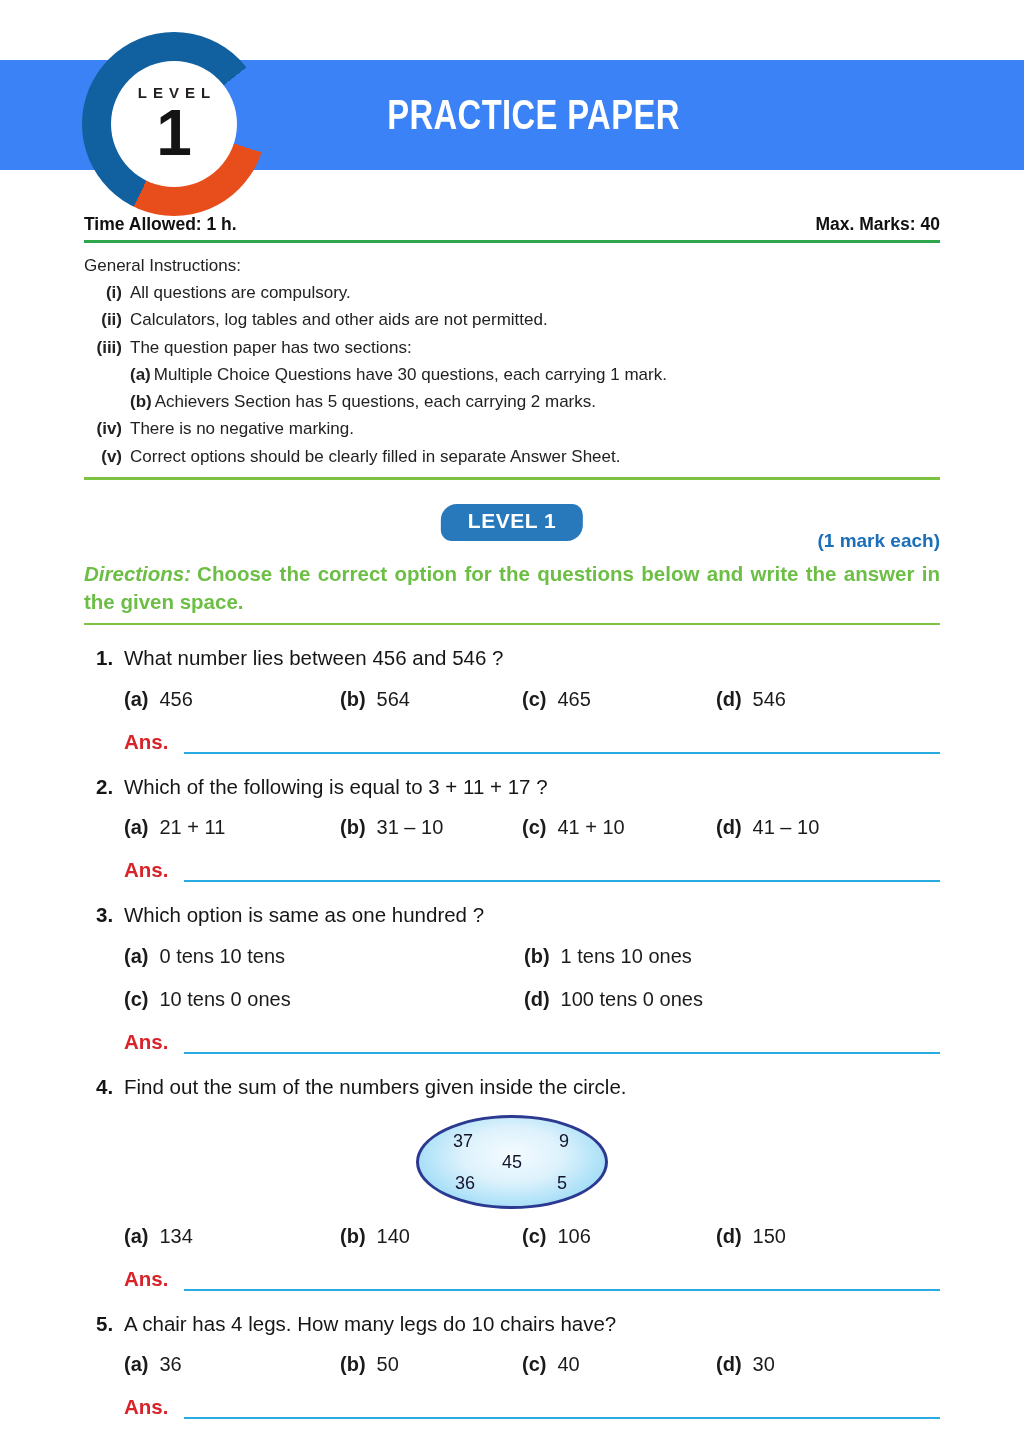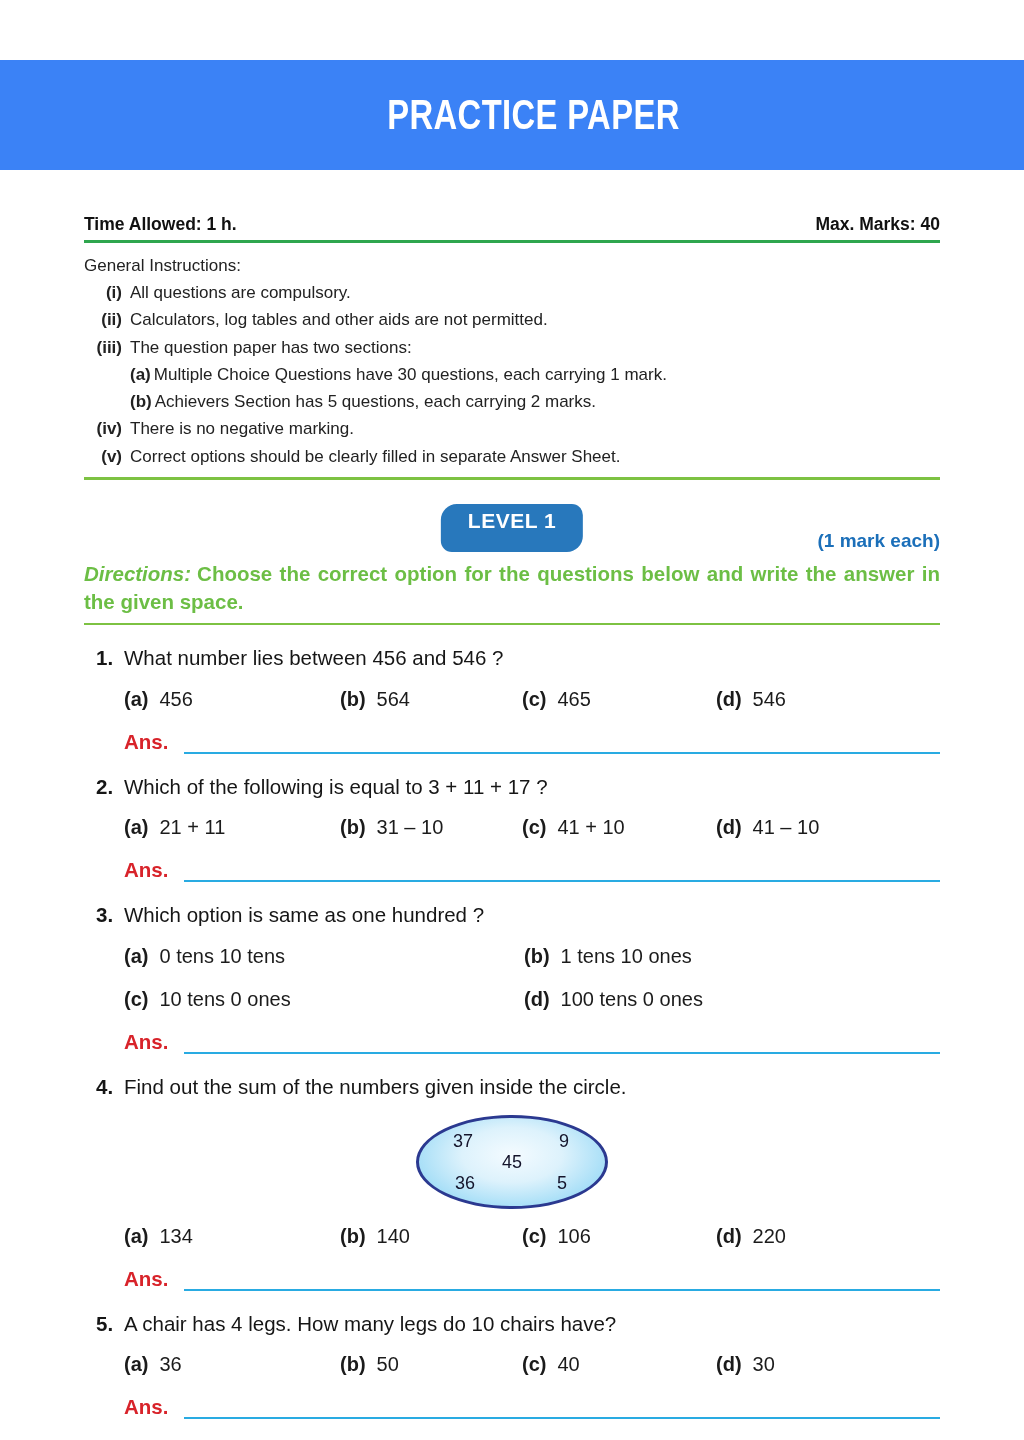--- a/index.html
+++ b/index.html
@@ -46,21 +46,21 @@
   .inst-label { flex:0 0 38px; text-align:right; font-weight:700; }
   .inst-text  { margin-left:8px; }
   .inst-sub   { display:flex; margin:6px 0 6px 46px; line-height:1.25; }
   .sub-label  { font-weight:700; margin-right:3px; }
   .rule-after-inst { margin-top:10px; }
   
   .level-row { position:relative; margin-top:24px; height:44px; }
   .level-pill {
     position:absolute; left:50%; transform:translateX(-50%); top:0;
     background:#2878BC; color:#fff; font-weight:700; font-size:21px;
-    padding:5px 27px 19px; border-radius:16px 11px 16px 11px; letter-spacing:.5px;
+    padding:5px 27px 8px; border-radius:16px 11px 16px 11px; letter-spacing:.5px;
   }
   .marks-note { position:absolute; right:0; bottom:-4px; color:#1B6FB9; font-weight:700; font-size:19px;text-align:center; }
   
   .directions { margin-top:12px; font-size:20.5px; font-weight:700; color:#6CBE45; text-align:justify; line-height:1.4; }
   .dir-label  { font-style:italic; margin-right:6px; }
   .rule-after-dir { margin-top:6px; border-top-width:2.5px; }
   
   .question { margin-top:20px; }
   .q-head { display:flex; font-size:20.5px; line-height:1.3; color:#161616; }
   .q-num  { flex:0 0 40px; padding-left:12px; font-weight:700; }
@@ -88,20 +88,27 @@
 </style>
 </head>
 <body>
 
 <div class="page">
 
   <div class="band">
     <span class="band-title">PRACTICE PAPER</span>
   </div>
 
+  <div class="badge">
+    <div class="ring"></div>
+    <div class="badge-inner">
+      <span class="level-word">LEVEL</span>
+      <span class="level-num">1</span>
+    </div>
+  </div>
 
   <div class="content">
 
     <div class="meta">
       <span>Time Allowed: 1 h.</span>
       <span>Max. Marks: 40</span>
     </div>
     <hr class="rule-green">
 
     <div class="instructions">
@@ -207,21 +214,21 @@
               <span class="fig-num tr">9</span>
               <span class="fig-num c">45</span>
               <span class="fig-num bl">36</span>
               <span class="fig-num br">5</span>
             </div>
           </div>
           <div class="opts row4">
             <span class="opt"><b class="opt-label">(a)</b><span class="opt-text">134</span></span>
             <span class="opt"><b class="opt-label">(b)</b><span class="opt-text">140</span></span>
             <span class="opt"><b class="opt-label">(c)</b><span class="opt-text">106</span></span>
-            <span class="opt"><b class="opt-label">(d)</b><span class="opt-text">220</span></span>
+            <span class="opt"><b class="opt-label">(d)</b><span class="opt-text">150</span></span>
           </div>
           <div class="ans-row">
             <span class="ans-label">Ans.</span>
             <span class="ans-line"></span>
           </div>
         </section>
         <section class="question">
           <div class="q-head">
             <span class="q-num">5.</span>
             <span class="q-text">A chair has 4 legs. How many legs do 10 chairs have?</span>

